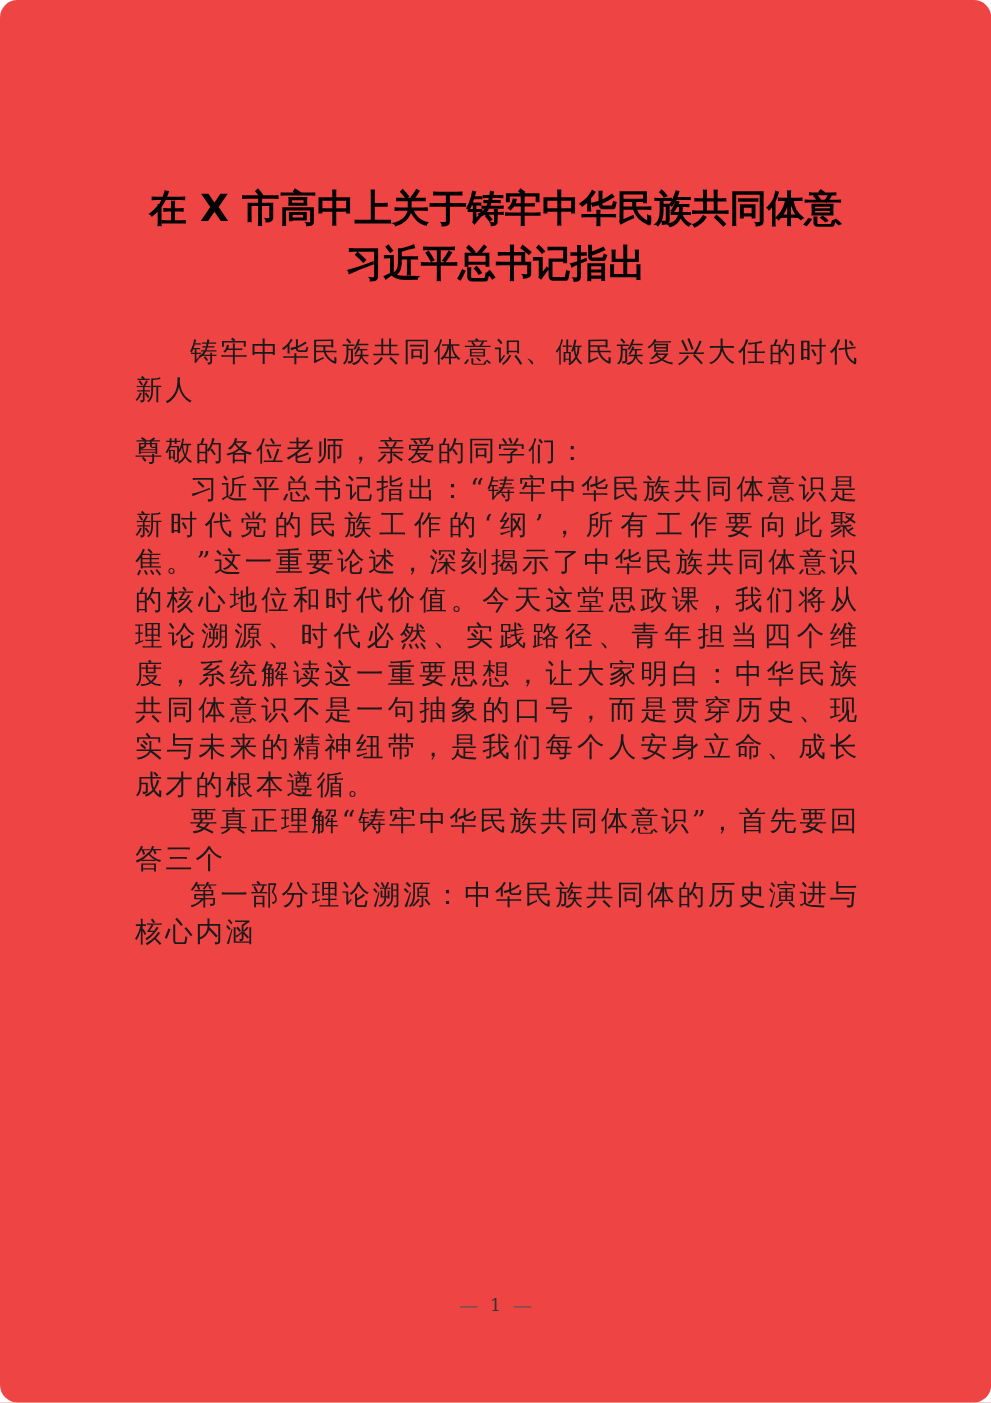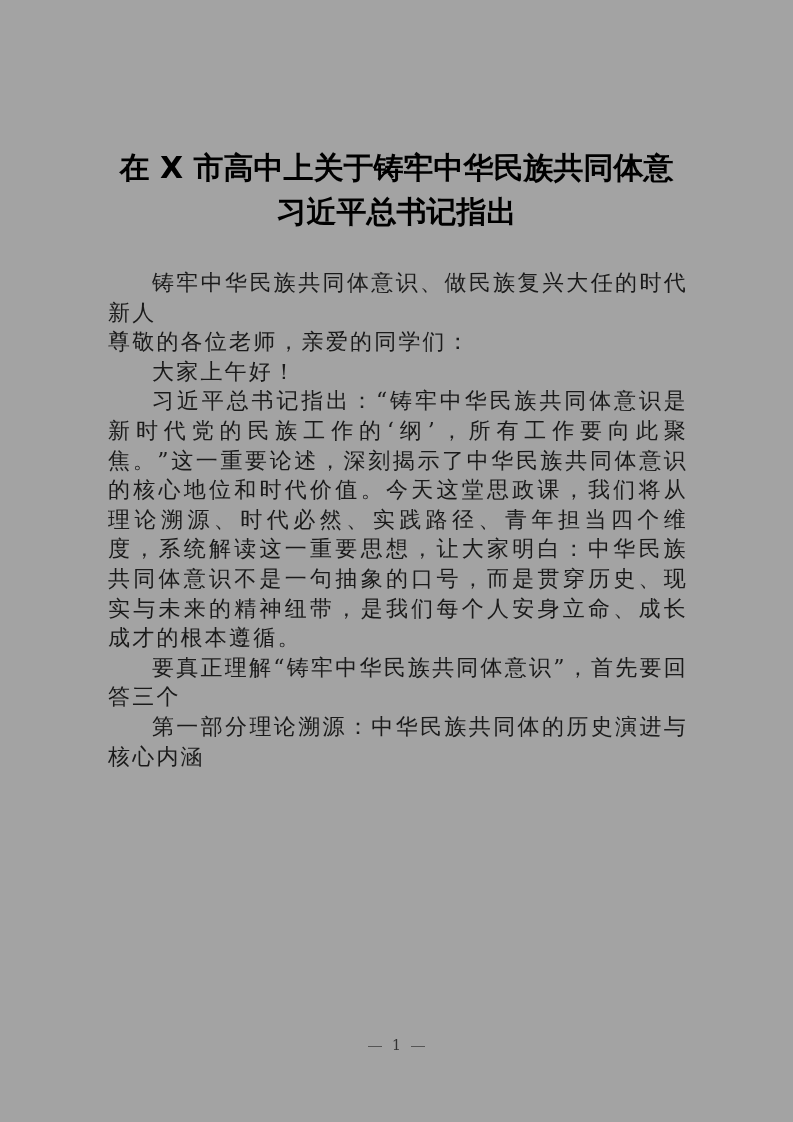--- a/index.html
+++ b/index.html
@@ -13,21 +13,22 @@
       position: relative;
       overflow: hidden;
       font-family: "DejaVu Serif", "Liberation Serif", serif;
       color: #111111;
     }
     .page {
       position: absolute;
       left: 0; top: 0;
       width: 793px;
       height: 1122px;
-      background: #a3a3a3;
+      background: #ef4444;
+      border-radius: 14px;
     }
     .title {
       position: absolute;
       left: 96px;
       top: 146px;
       width: 601px;
       text-align: center;
       font-family: "DejaVu Sans", "Liberation Sans", sans-serif;
       font-weight: bold;
       font-size: 30px;
@@ -45,21 +46,21 @@
       line-height: 29.6px;
       color: #1a1a1a;
     }
     .body p {
       margin: 0;
       text-align: justify;
       text-align-last: left;
       letter-spacing: 2.2px;
     }
     .body p.indent { text-indent: 2em; }
-    .body p.noindent { text-indent: 0; }
+    .body p.noindent { text-indent: 0; margin-top: 20px; }
     .footer {
       position: absolute;
       left: 0;
       top: 1037px;
       width: 793px;
       text-align: center;
       font-size: 14px;
       color: #333333;
     }
     .footer .dash {
@@ -77,21 +78,20 @@
 <div class="page">
 
   <h1 class="title" style="margin:0;">
     <span>在 X 市高中上关于铸牢中华民族共同体意</span>
     <span>习近平总书记指出</span>
   </h1>
 
   <div class="body">
     <p class="indent">铸牢中华民族共同体意识、做民族复兴大任的时代新人</p>
     <p class="noindent">尊敬的各位老师，亲爱的同学们：</p>
-    <p class="indent">大家上午好！</p>
     <p class="indent">习近平总书记指出：“铸牢中华民族共同体意识是新时代党的民族工作的‘纲’，所有工作要向此聚焦。”这一重要论述，深刻揭示了中华民族共同体意识的核心地位和时代价值。今天这堂思政课，我们将从理论溯源、时代必然、实践路径、青年担当四个维度，系统解读这一重要思想，让大家明白：中华民族共同体意识不是一句抽象的口号，而是贯穿历史、现实与未来的精神纽带，是我们每个人安身立命、成长成才的根本遵循。</p>
     <p class="indent">要真正理解“铸牢中华民族共同体意识”，首先要回答三个</p>
     <p class="indent">第一部分理论溯源：中华民族共同体的历史演进与核心内涵</p>
   </div>
 
   <div class="footer">
     <span class="dash"></span>
     <span>1</span>
     <span class="dash"></span>
   </div>

